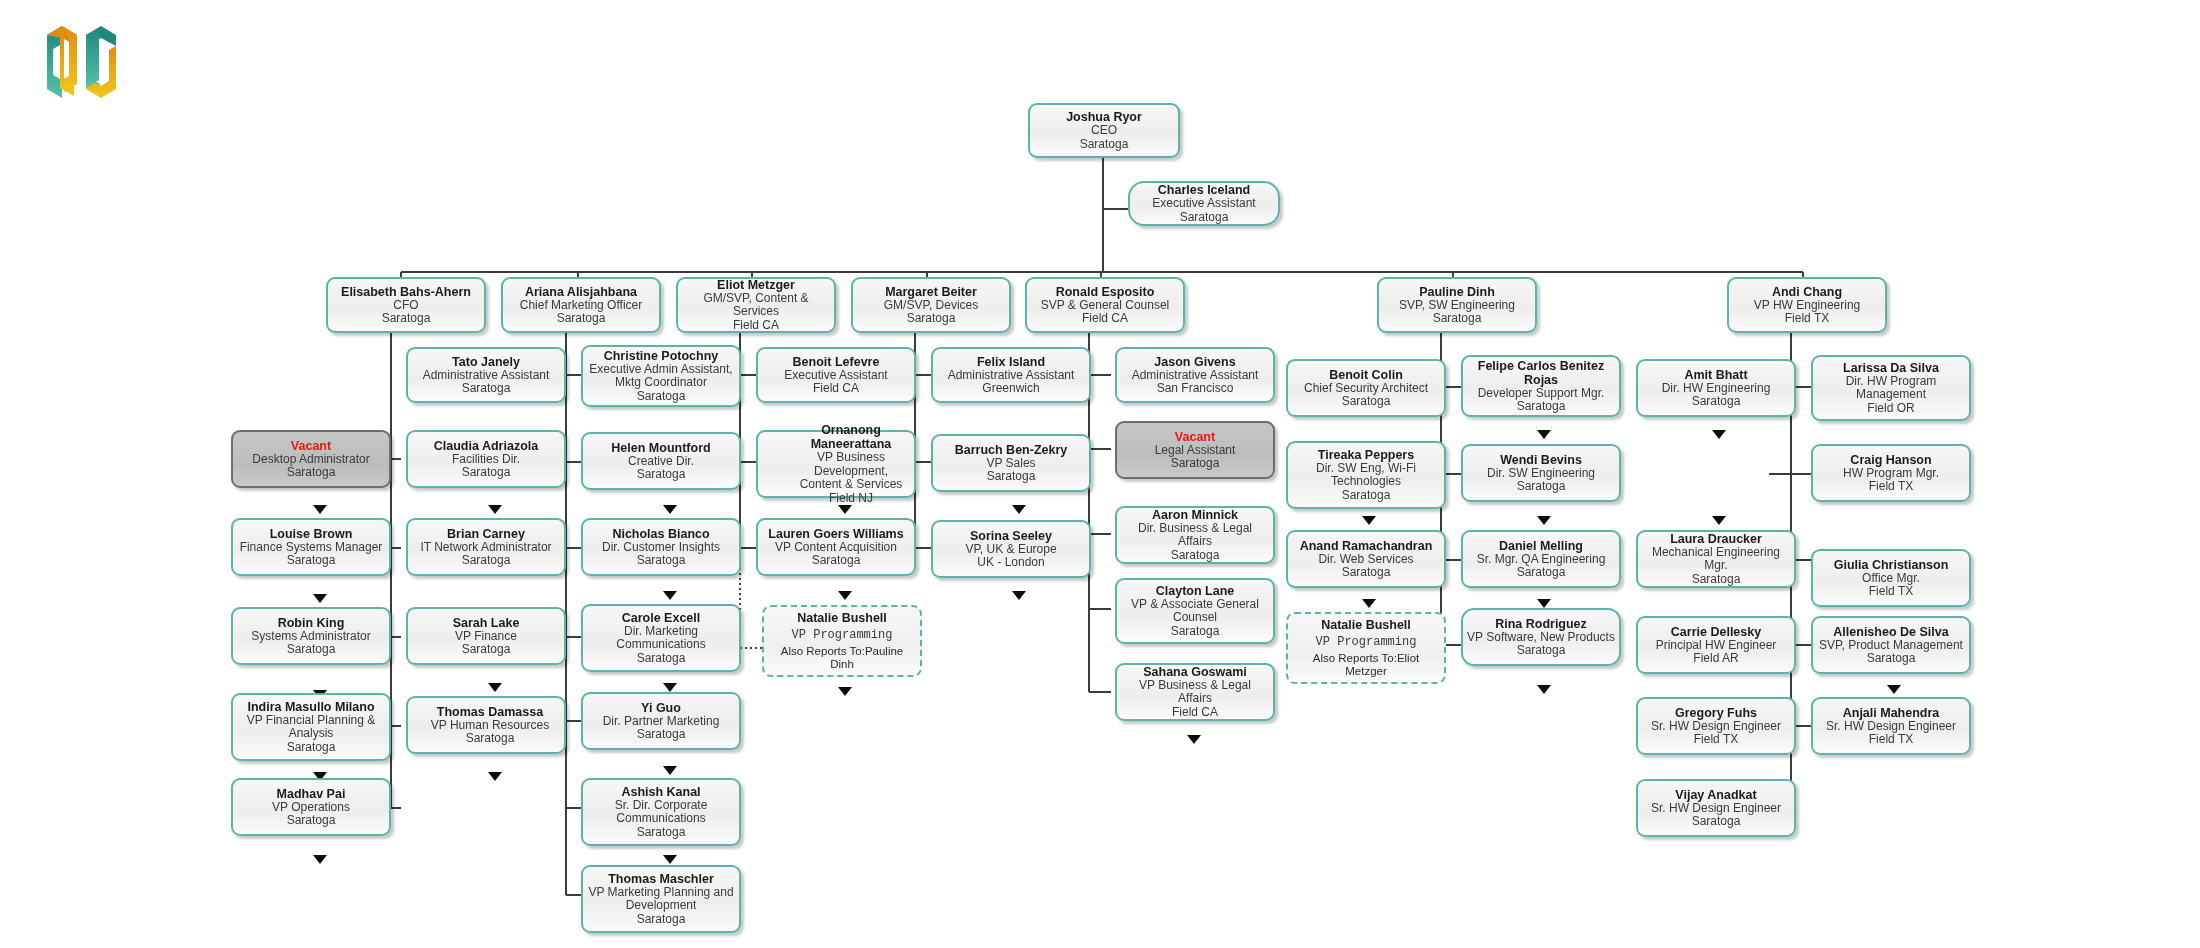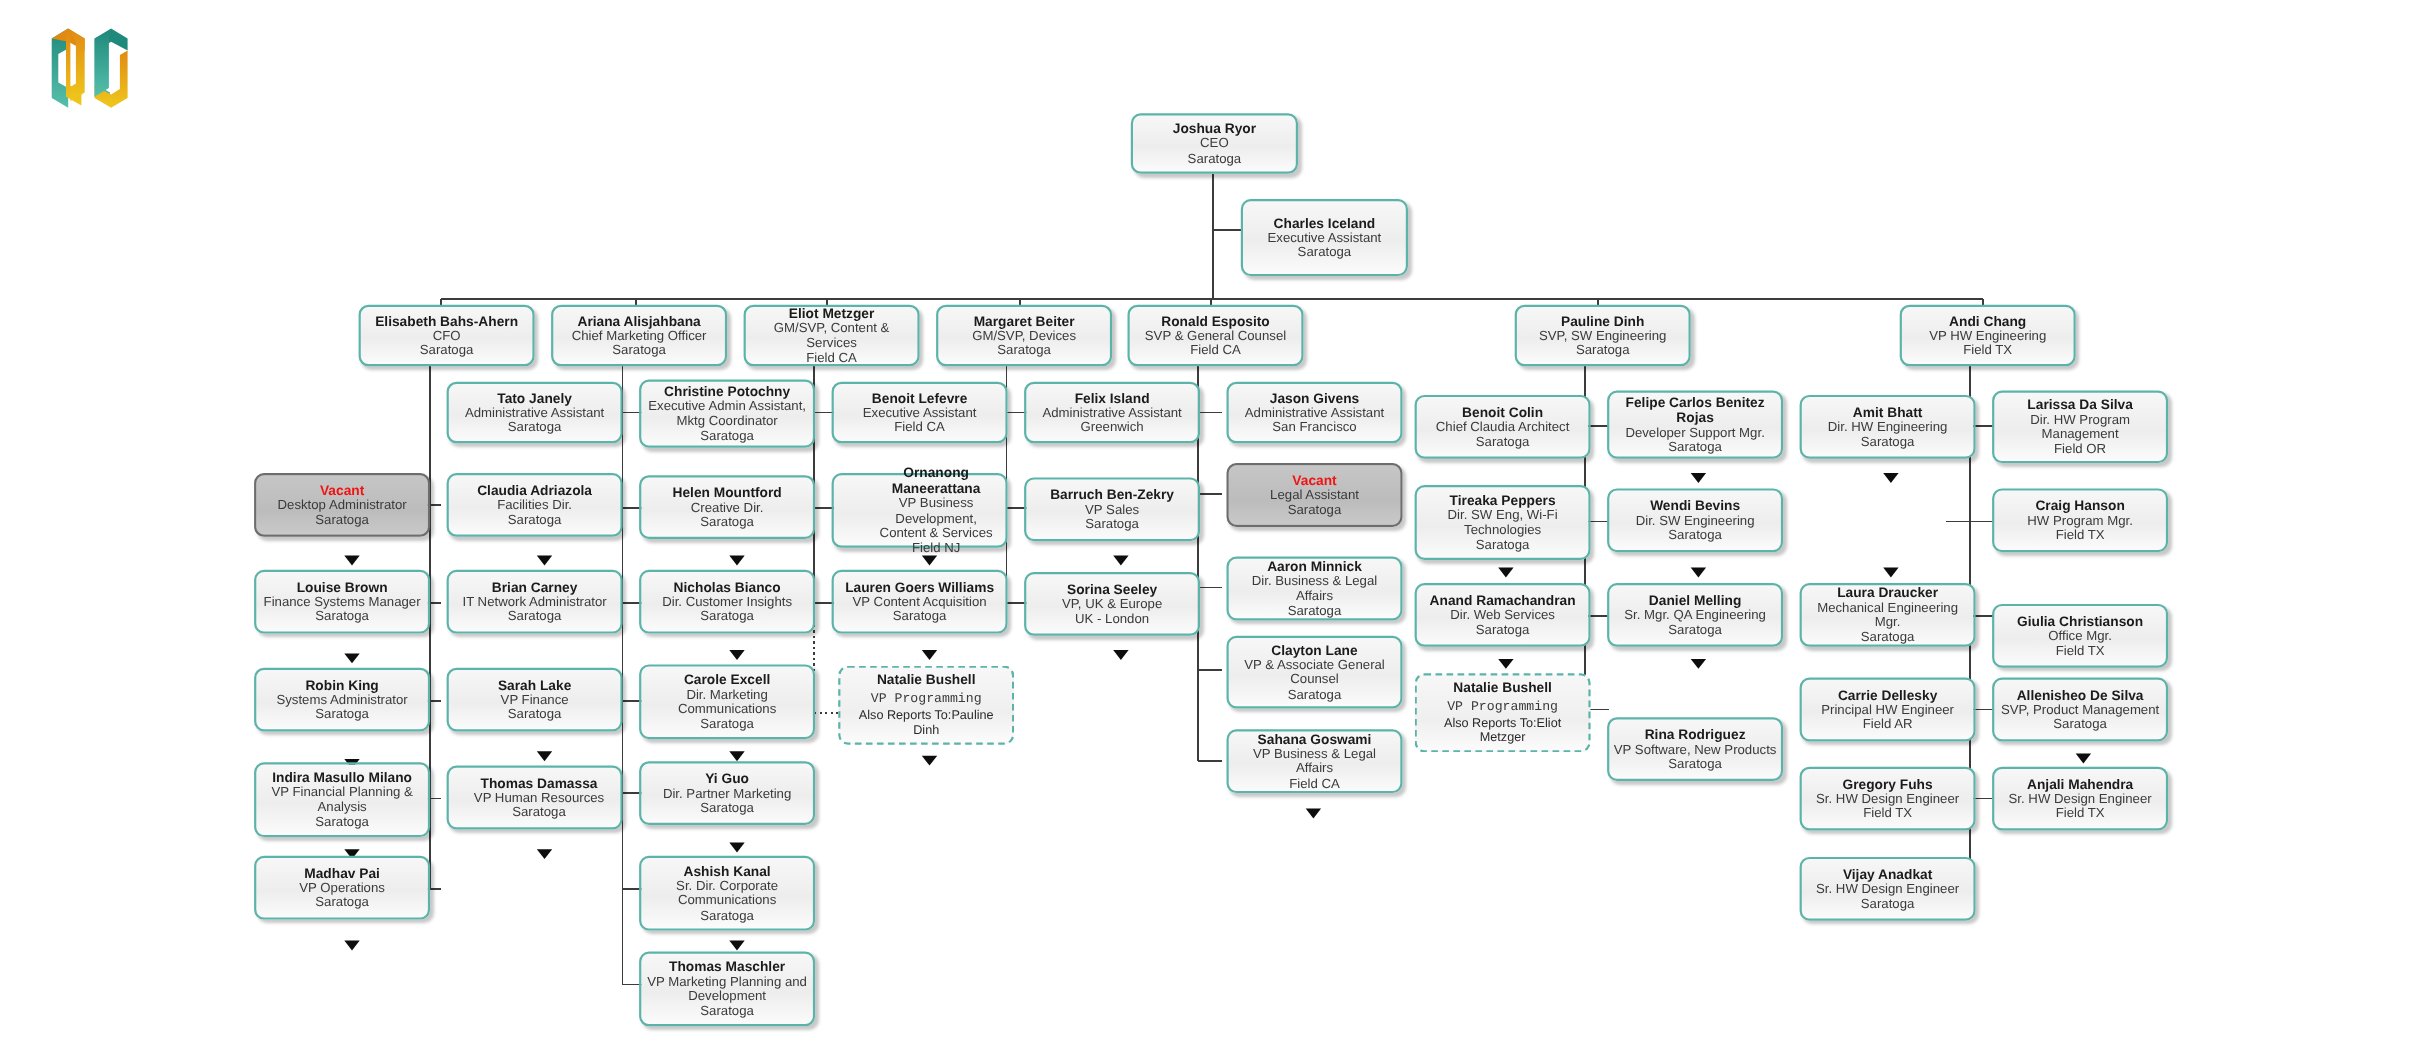--- a/index.html
+++ b/index.html
@@ -217,21 +217,21 @@
   <div class="arrow" style="left:1712px;top:430px;"></div>
   <div class="arrow" style="left:1712px;top:516px;"></div>
 
   <div class="arrow" style="left:1887px;top:685px;"></div>
 
   <div class="node" style="left:1028px;top:103px;width:152px;height:55px;">
     <span class="nm">Joshua Ryor</span>
     <span class="tl">CEO</span>
     <span class="lc">Saratoga</span>
   </div>
-  <div class="node" style="left:1128px;top:181px;width:152px;height:70px;">
+  <div class="node" style="left:1128px;top:181px;width:152px;height:45px;border-radius:16px;">
     <span class="nm">Charles Iceland</span>
     <span class="tl">Executive Assistant</span>
     <span class="lc">Saratoga</span>
   </div>
 
   <div class="node" style="left:326px;top:277px;width:160px;height:56px;">
     <span class="nm">Elisabeth Bahs-Ahern</span>
     <span class="tl">CFO</span>
     <span class="lc">Saratoga</span>
   </div>
@@ -412,21 +412,21 @@
     <span class="lc">Saratoga</span>
   </div>
   <div class="node" style="left:1115px;top:663px;width:160px;height:58px;">
     <span class="nm">Sahana Goswami</span>
     <span class="tl">VP Business &amp; Legal Affairs</span>
     <span class="lc">Field CA</span>
   </div>
 
   <div class="node" style="left:1286px;top:359px;width:160px;height:58px;">
     <span class="nm">Benoit Colin</span>
-    <span class="tl">Chief Claudia Architect</span>
+    <span class="tl">Chief Security Architect</span>
     <span class="lc">Saratoga</span>
   </div>
   <div class="node" style="left:1286px;top:441px;width:160px;height:68px;">
     <span class="nm">Tireaka Peppers</span>
     <span class="tl">Dir. SW Eng, Wi-Fi Technologies</span>
     <span class="lc">Saratoga</span>
   </div>
   <div class="node" style="left:1286px;top:530px;width:160px;height:58px;">
     <span class="nm">Anand Ramachandran</span>
     <span class="tl">Dir. Web Services</span>
@@ -446,21 +446,21 @@
   <div class="node" style="left:1461px;top:444px;width:160px;height:58px;">
     <span class="nm">Wendi Bevins</span>
     <span class="tl">Dir. SW Engineering</span>
     <span class="lc">Saratoga</span>
   </div>
   <div class="node" style="left:1461px;top:530px;width:160px;height:58px;">
     <span class="nm">Daniel Melling</span>
     <span class="tl">Sr. Mgr. QA Engineering</span>
     <span class="lc">Saratoga</span>
   </div>
-  <div class="node" style="left:1461px;top:652px;width:160px;height:58px;">
+  <div class="node" style="left:1461px;top:608px;width:160px;height:58px;border-radius:13px;">
     <span class="nm">Rina Rodriguez</span>
     <span class="tl">VP Software, New Products</span>
     <span class="lc">Saratoga</span>
   </div>
 
   <div class="node" style="left:1636px;top:359px;width:160px;height:58px;">
     <span class="nm">Amit Bhatt</span>
     <span class="tl">Dir. HW Engineering</span>
     <span class="lc">Saratoga</span>
   </div>

